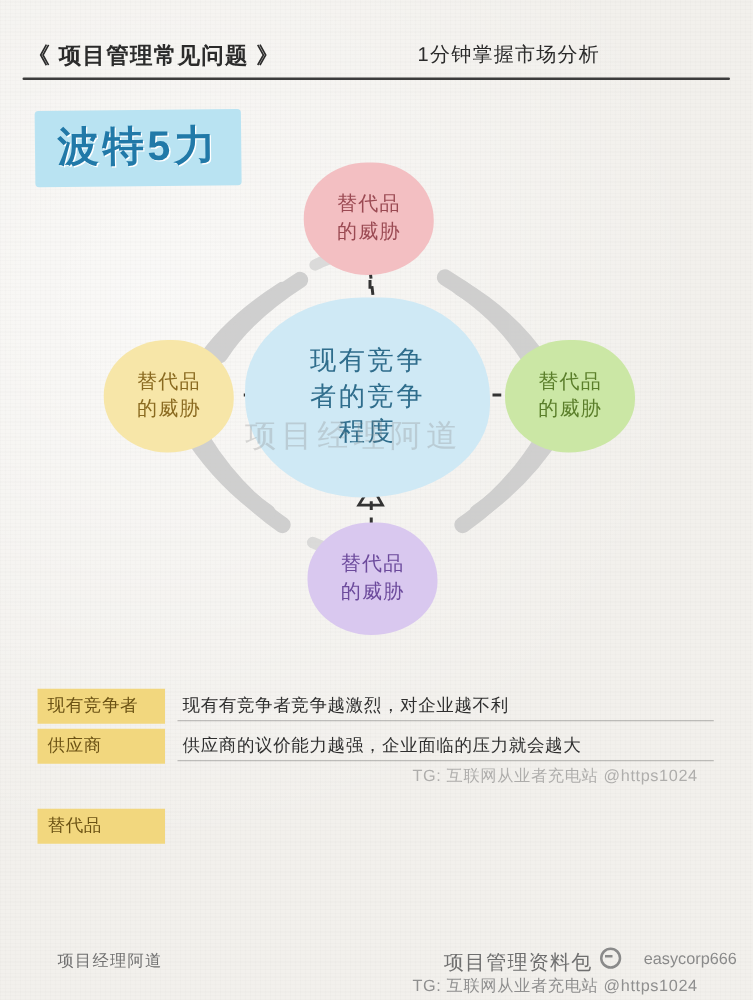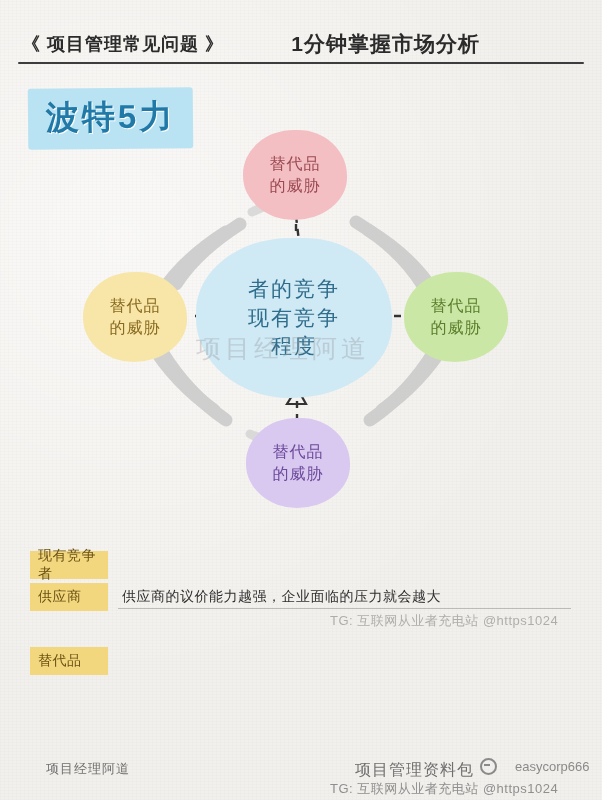--- a/index.html
+++ b/index.html
@@ -38,24 +38,24 @@
     padding: 0 22px;
     box-sizing: border-box;
   }
   .header-left {
     font-size: 18px;
     color: #2b2b2b;
     letter-spacing: 1px;
     font-weight: bold;
   }
   .header-right {
-    font-size: 21px;
+    font-size: 16px;
     color: #2b2b2b;
     letter-spacing: 1px;
-    font-weight: bold;
+    font-weight: normal;
   }
   .header-rule {
     position: absolute;
     top: 62px;
     left: 18px;
     width: 566px;
     height: 2px;
     background: #3d3d3d;
     border-radius: 2px;
   }
@@ -175,21 +175,21 @@
     top: 550px;
     width: 545px;
   }
   .table-row {
     display: flex;
     align-items: center;
     height: 30px;
     margin-bottom: 2px;
   }
   .cell-key {
-    width: 78px;
+    width: 102px;
     background: #f2d77e;
     color: #6b5214;
     font-size: 14px;
     padding: 4px 8px;
     box-sizing: border-box;
     height: 28px;
     display: flex;
     align-items: center;
     letter-spacing: 0.5px;
   }
@@ -326,22 +326,22 @@
 
     <g fill="none" stroke="#333" stroke-width="2.2">
       <polygon points="296,146 306,130 314,150"></polygon>
       <polygon points="230,188 214,197 231,206"></polygon>
       <polygon points="368,188 384,197 367,206"></polygon>
       <polygon points="297,268 287,284 306,284"></polygon>
     </g>
   </svg>
 
   <div class="node node-center">
+    <span>现有竞争</span>
     <span>者的竞争</span>
-    <span>现有竞争</span>
     <span>程度</span>
   </div>
 
   <div class="node node-top">
     <span>替代品</span>
     <span>的威胁</span>
   </div>
 
   <div class="node node-bottom">
     <span>替代品</span>
@@ -357,20 +357,21 @@
     <span>替代品</span>
     <span>的威胁</span>
   </div>
 
   <div class="wm-diagram">项目经理阿道</div>
 </div>
 
 <div class="table">
   <div class="table-row">
     <div class="cell-key">现有竞争者</div>
+    <div class="cell-val">现有有竞争者竞争越激烈，对企业越不利</div>
   </div>
   <div class="table-row">
     <div class="cell-key">供应商</div>
     <div class="cell-val">供应商的议价能力越强，企业面临的压力就会越大</div>
   </div>
   <div class="table-row">
   </div>
   <div class="table-row">
     <div class="cell-key">替代品</div>
   </div>

